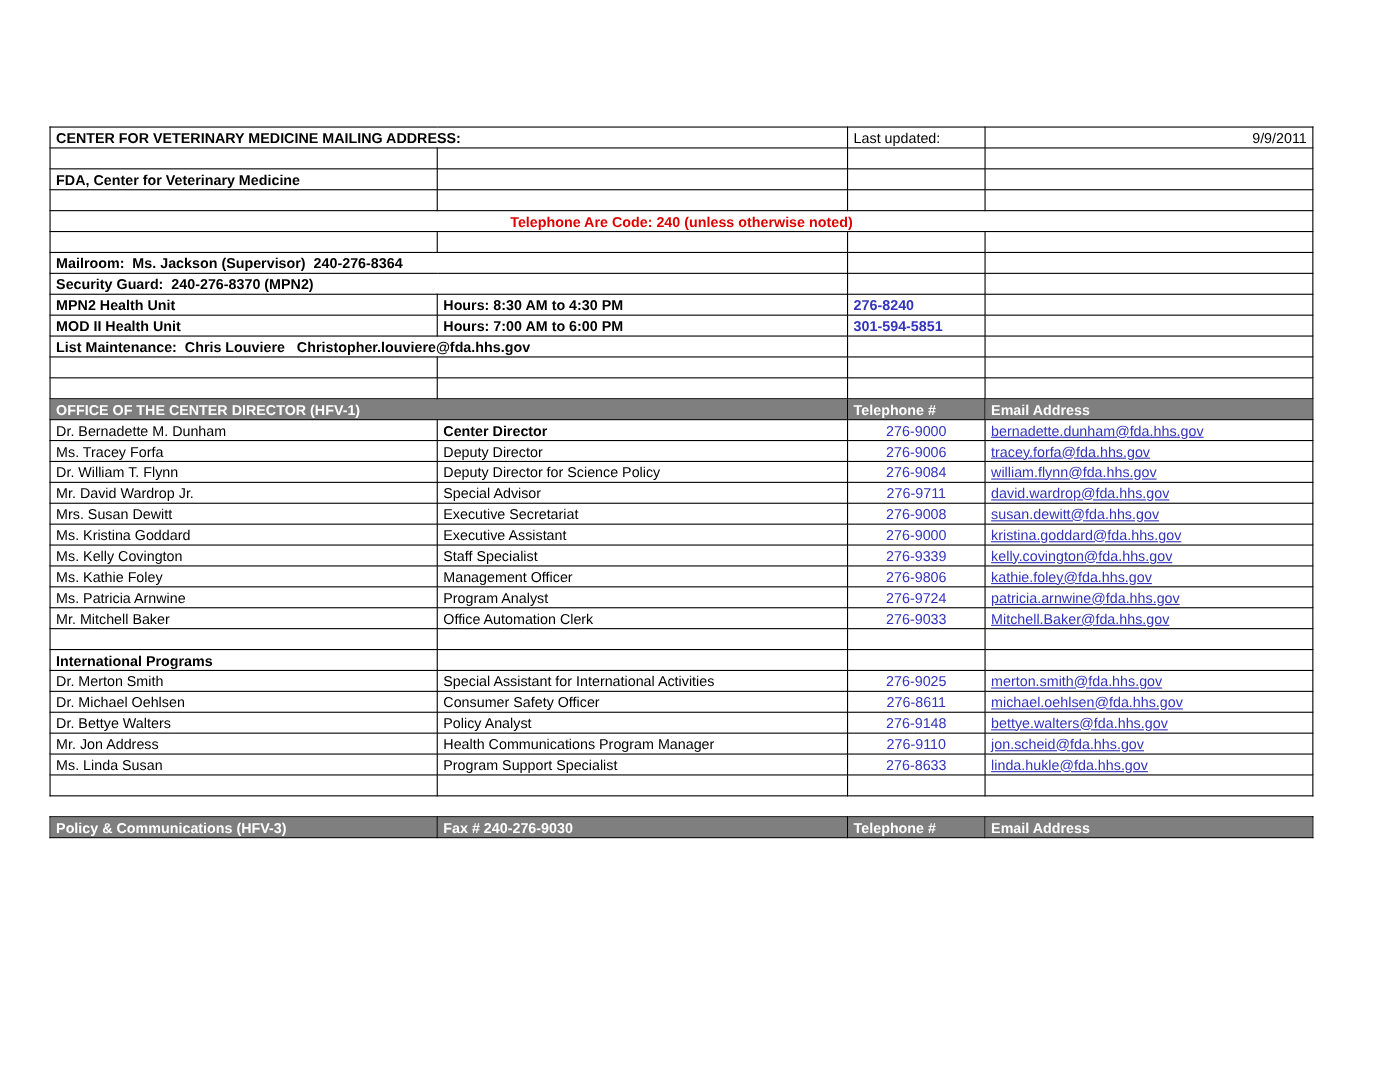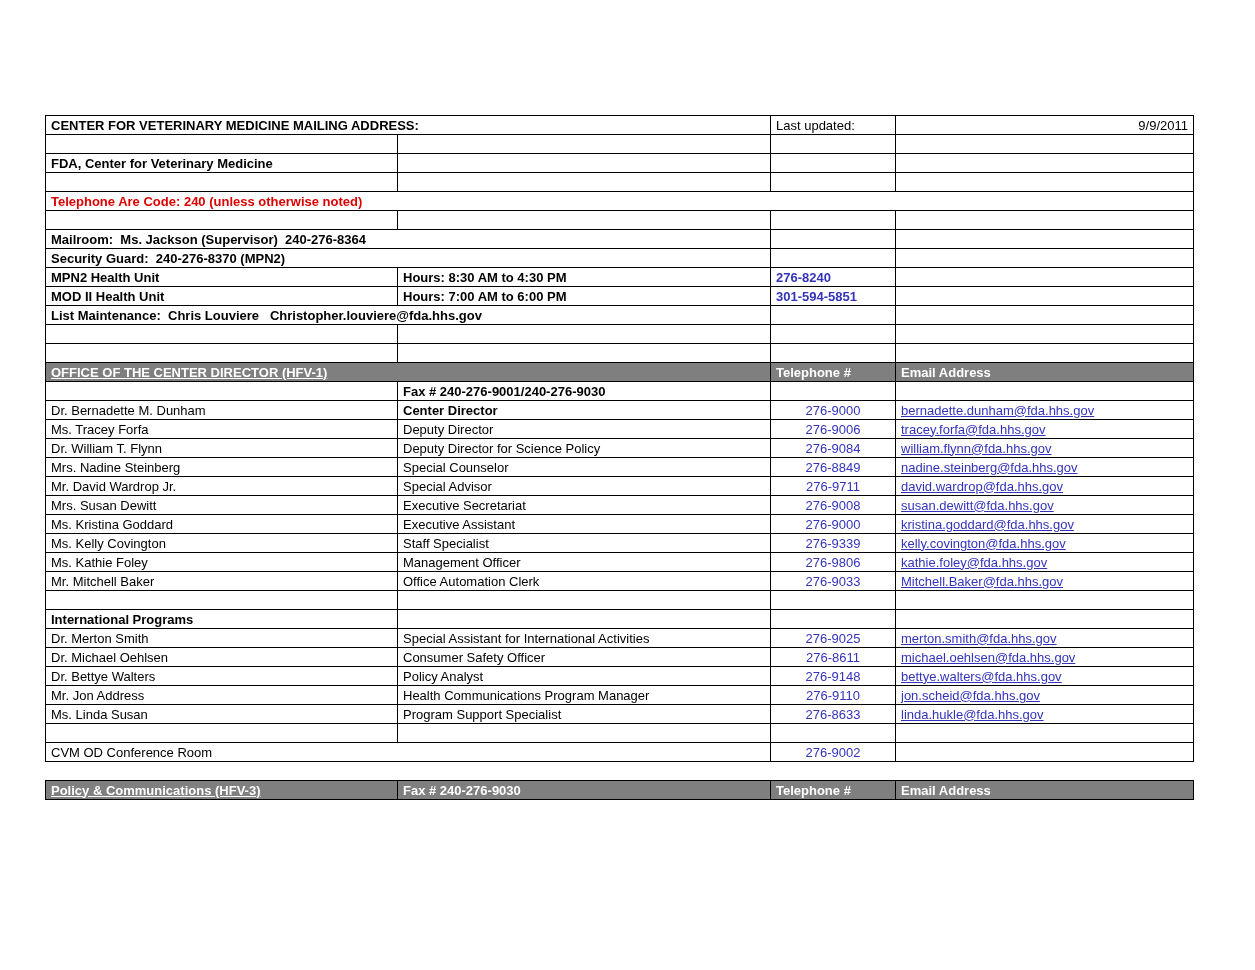--- a/index.html
+++ b/index.html
@@ -26,30 +26,31 @@
     white-space: pre;
     overflow: hidden;
     vertical-align: middle;
   }
   td.nb { border: none; }
   .b { font-weight: bold; }
   .right { text-align: right; }
   .red {
     color: var(--notice-red, #dd0000);
     font-weight: bold;
+    text-align: center;
   }
   .phone  { color: var(--link-blue, #3333bb); text-align: center; }
   .phoneb { color: var(--link-blue, #3333bb); font-weight: bold; margin-left: 44px; }
   .email  { color: var(--link-blue, #3333bb); text-decoration: underline; cursor: pointer; margin-left: 42px; }
   .gray {
     background: var(--header-gray, #7f7f7f);
     color: #ffffff;
     font-weight: bold;
   }
-  .u { text-decoration: underline; }
+  .u { }
 </style>
 </head>
 <body>
 
 <div class="sheet">
   <table>
     <colgroup>
         <col style="width: 352px;">
         <col style="width: 373px;">
         <col style="width: 125px;">
@@ -126,50 +127,38 @@
           <td></td>
           <td></td>
           <td></td>
         </tr>
         <tr>
           <td colspan="2" class="gray u">OFFICE OF THE CENTER DIRECTOR (HFV-1)</td>
           <td class="gray">Telephone #</td>
           <td class="gray">Email Address</td>
         </tr>
         <tr>
-          <td></td>
-          <td class="b">Fax # 240-276-9001/240-276-9030</td>
-          <td></td>
-          <td></td>
-        </tr>
-        <tr>
           <td>Dr. Bernadette M. Dunham</td>
           <td class="b">Center Director</td>
           <td class="phone">276-9000</td>
           <td class="email">bernadette.dunham@fda.hhs.gov</td>
         </tr>
         <tr>
           <td>Ms. Tracey Forfa</td>
           <td>Deputy Director</td>
           <td class="phone">276-9006</td>
           <td class="email">tracey.forfa@fda.hhs.gov</td>
         </tr>
         <tr>
           <td>Dr. William T. Flynn</td>
           <td>Deputy Director for Science Policy</td>
           <td class="phone">276-9084</td>
           <td class="email">william.flynn@fda.hhs.gov</td>
         </tr>
         <tr>
-          <td>Mrs. Nadine Steinberg</td>
-          <td>Special Counselor</td>
-          <td class="phone">276-8849</td>
-          <td class="email">nadine.steinberg@fda.hhs.gov</td>
-        </tr>
-        <tr>
           <td>Mr. David Wardrop Jr.</td>
           <td>Special Advisor</td>
           <td class="phone">276-9711</td>
           <td class="email">david.wardrop@fda.hhs.gov</td>
         </tr>
         <tr>
           <td>Mrs. Susan Dewitt</td>
           <td>Executive Secretariat</td>
           <td class="phone">276-9008</td>
           <td class="email">susan.dewitt@fda.hhs.gov</td>
@@ -186,20 +175,26 @@
           <td class="phone">276-9339</td>
           <td class="email">kelly.covington@fda.hhs.gov</td>
         </tr>
         <tr>
           <td>Ms. Kathie Foley</td>
           <td>Management Officer</td>
           <td class="phone">276-9806</td>
           <td class="email">kathie.foley@fda.hhs.gov</td>
         </tr>
         <tr>
+          <td>Ms. Patricia Arnwine</td>
+          <td>Program Analyst</td>
+          <td class="phone">276-9724</td>
+          <td class="email">patricia.arnwine@fda.hhs.gov</td>
+        </tr>
+        <tr>
           <td>Mr. Mitchell Baker</td>
           <td>Office Automation Clerk</td>
           <td class="phone">276-9033</td>
           <td class="email">Mitchell.Baker@fda.hhs.gov</td>
         </tr>
         <tr>
           <td></td>
           <td></td>
           <td></td>
           <td></td>
@@ -237,25 +232,20 @@
         <tr>
           <td>Ms. Linda Susan</td>
           <td>Program Support Specialist</td>
           <td class="phone">276-8633</td>
           <td class="email">linda.hukle@fda.hhs.gov</td>
         </tr>
         <tr>
           <td></td>
           <td></td>
           <td></td>
-          <td></td>
-        </tr>
-        <tr>
-          <td colspan="2">CVM OD Conference Room</td>
-          <td class="phone">276-9002</td>
           <td></td>
         </tr>
         <tr>
           <td class="nb"></td>
           <td class="nb"></td>
           <td class="nb"></td>
           <td class="nb"></td>
         </tr>
         <tr>
           <td class="gray u">Policy &amp; Communications (HFV-3)</td>

